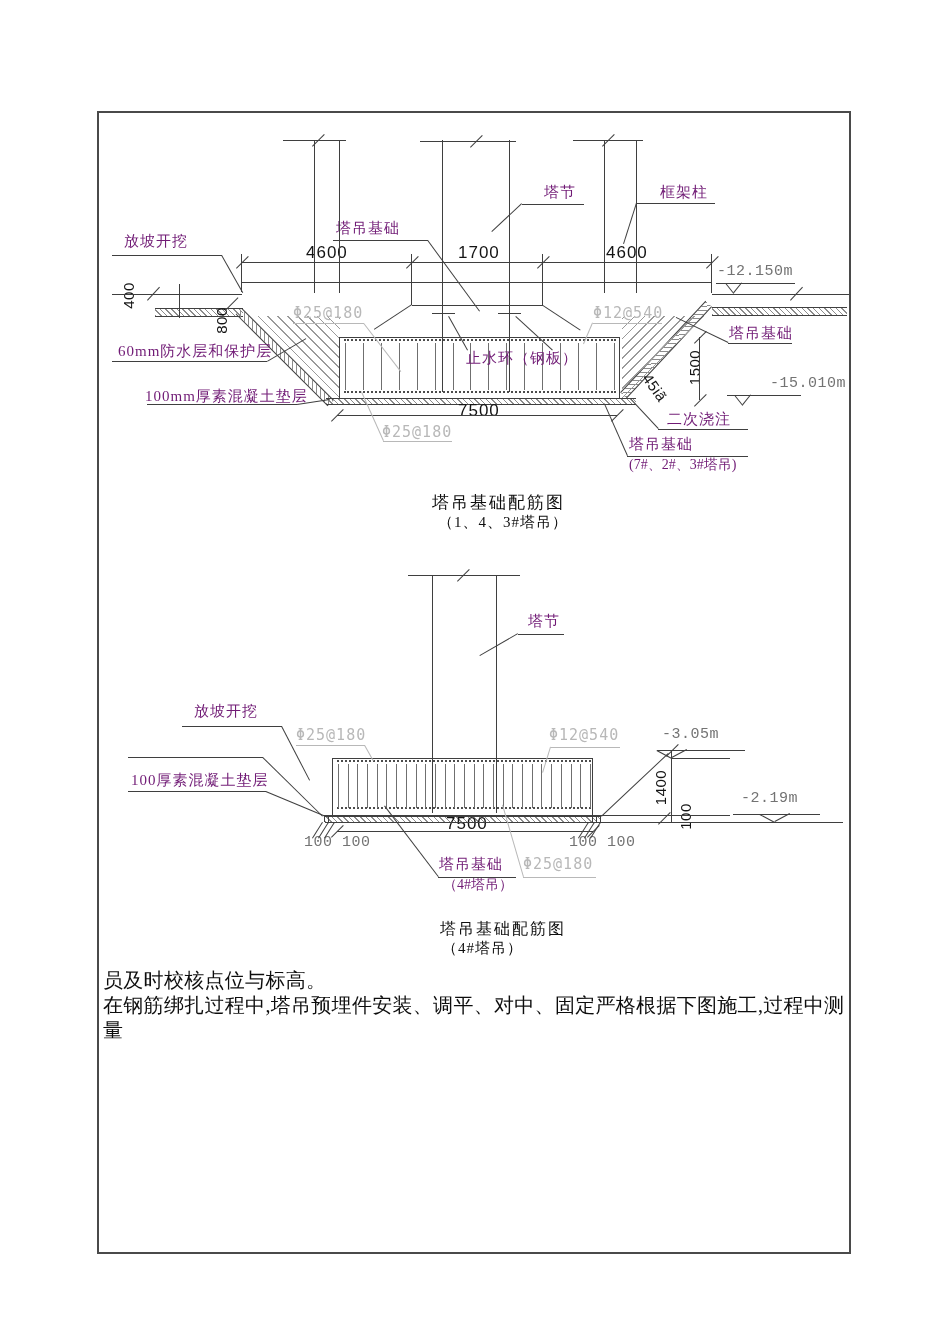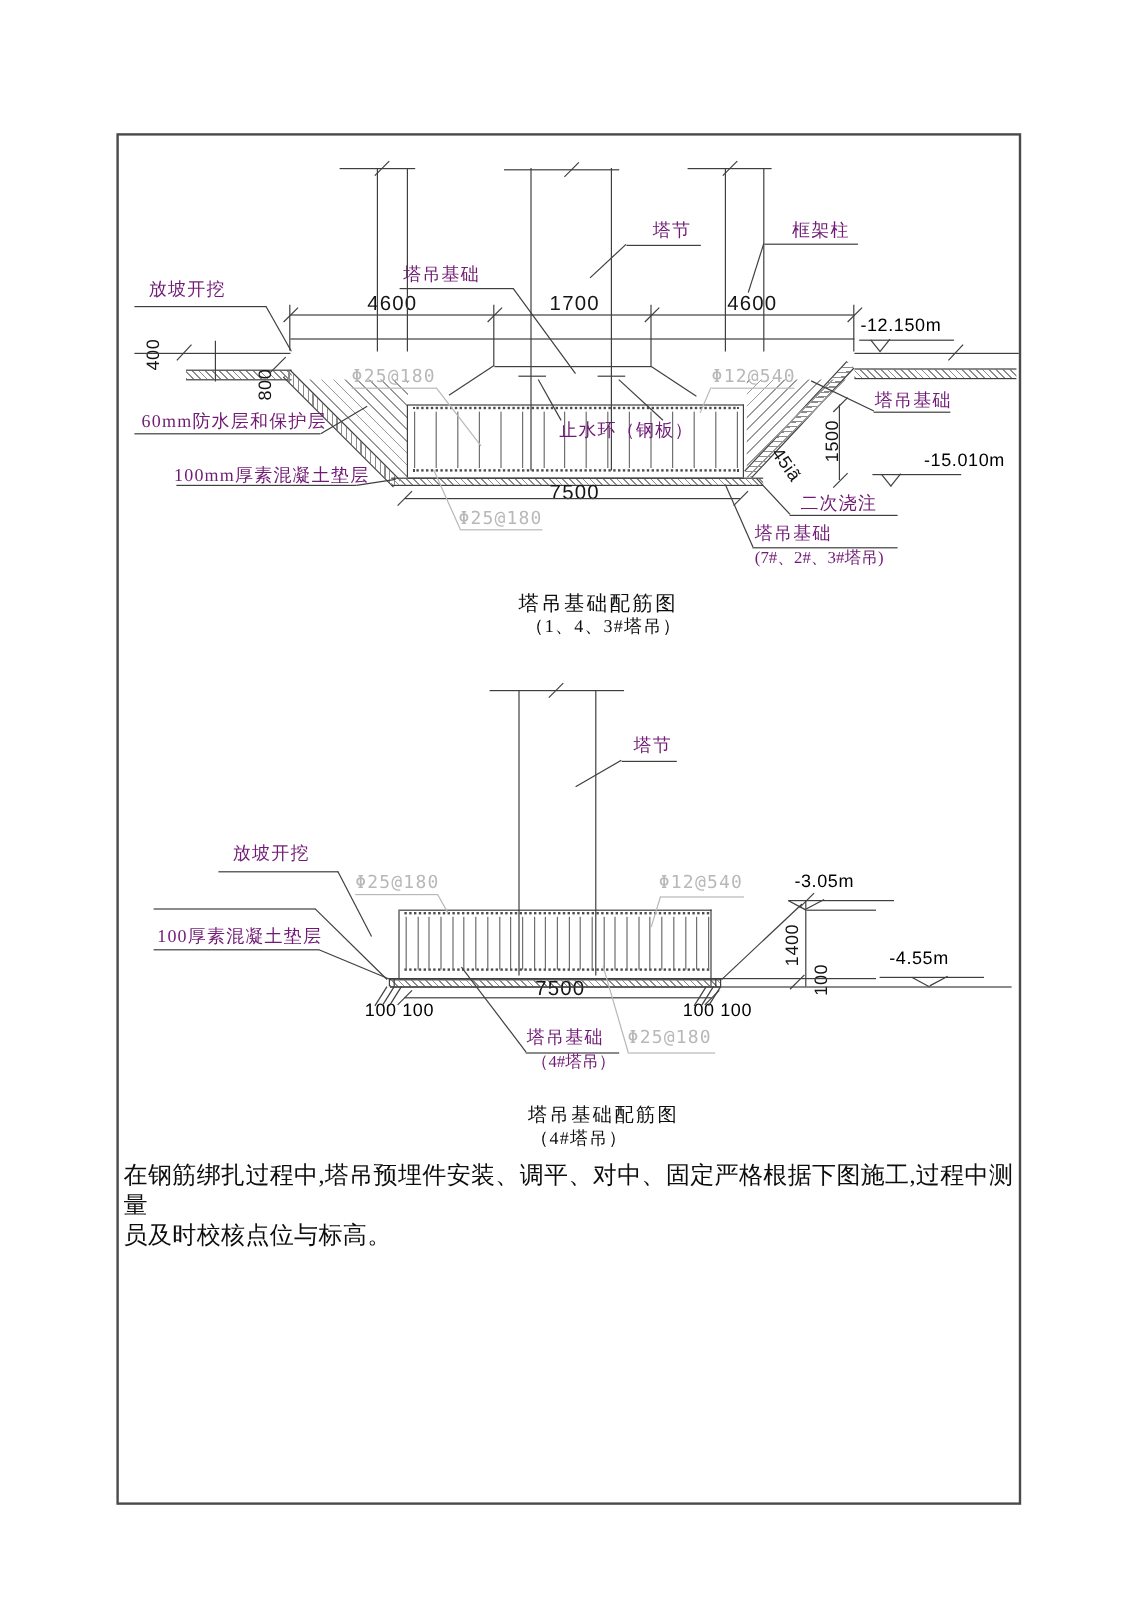--- a/index.html
+++ b/index.html
@@ -5,21 +5,21 @@
   html,body{margin:0;padding:0;background:#ffffff;}
   #page{position:relative;width:950px;height:1344px;background:#fff;overflow:hidden;
         font-family:"Liberation Serif","DejaVu Serif",serif;}
   #frame{position:absolute;left:97px;top:111px;width:750px;height:1139px;border:2px solid #4a4a4a;}
   .ln{position:absolute;height:1px;background:#3f3f3f;transform-origin:0 0;}
   .ln.g{background:#b8b8b8;}
   .t{position:absolute;white-space:nowrap;color:#701a75;}
   .cn{font-size:15px;letter-spacing:1px;}
   .sm{font-size:14px;letter-spacing:0;}
   .num{font-family:"Liberation Sans",sans-serif;font-size:17px;color:#141414;letter-spacing:1px;}
-  .lvl{font-family:Liberation Sans, sans-serif;font-size:15px;color:#000000;letter-spacing:0.5px;}
+  .lvl{font-family:Liberation Mono, monospace;font-size:15px;color:#737373;letter-spacing:0.5px;}
   .gray{font-family:"DejaVu Sans Mono",monospace;font-size:15px;color:#b8b8b8;letter-spacing:1px;}
   .rt{position:absolute;display:inline-block;text-align:center;font-family:"Liberation Sans",sans-serif;
       font-size:15px;color:#141414;transform:rotate(-90deg);letter-spacing:0.5px;}
   .rt45{transform:rotate(55deg);}
   .dots{position:absolute;height:0;border-top:2px dotted #4c4c4c;}
   .hs{position:absolute;border-top:1px solid #3f3f3f;border-bottom:1px solid #3f3f3f;
       background:repeating-linear-gradient(45deg,#8c8c8c 0 1px,transparent 1px 4px);}
   .band{transform-origin:0 0;}
   .w45{position:absolute;background:repeating-linear-gradient(45deg,#9a9a9a 0 1px,transparent 1px 7px);}
   .w135{position:absolute;background:repeating-linear-gradient(-45deg,#9a9a9a 0 1px,transparent 1px 7px);}
@@ -128,32 +128,32 @@
 
   <span class="t cn" style="left:528px;top:612px;">塔节</span>
   <span class="t cn" style="left:194px;top:702px;">放坡开挖</span>
   <span class="t gray" style="left:296px;top:726px;">Φ25@180</span>
   <span class="t gray" style="left:549px;top:726px;">Φ12@540</span>
   <span class="t lvl" style="left:662px;top:726px;">-3.05m</span>
   <span class="t cn" style="left:131px;top:771px;">100厚素混凝土垫层</span>
   <span class="t num" style="left:446px;top:814px;">7500</span>
   <span class="rt" style="left:642px;top:779px;width:37px;">1400</span>
   <span class="rt" style="left:671px;top:808px;width:28px;">100</span>
-  <span class="t lvl" style="left:741px;top:790px;">-4.55m</span>
+  <span class="t lvl" style="left:741px;top:790px;">-2.19m</span>
   <span class="t lvl" style="left:304px;top:834px;">100 100</span>
   <span class="t lvl" style="left:569px;top:834px;">100 100</span>
   <span class="t cn" style="left:439px;top:855px;">塔吊基础</span>
   <span class="t sm" style="left:443px;top:876px;">（4#塔吊）</span>
   <span class="t gray" style="left:523px;top:855px;">Φ25@180</span>
   <span class="t title" style="left:440px;top:919px;font-size:16px;">塔吊基础配筋图</span>
   <span class="t sub" style="left:442px;top:939px;">（4#塔吊）</span>
 
   <div class="note">
+    <div>员及时校核点位与标高。</div>
     <div>在钢筋绑扎过程中,塔吊预埋件安装、调平、对中、固定严格根据下图施工,过程中测量</div>
-    <div>员及时校核点位与标高。</div>
   </div>
 <div class="ln" style="left: 315px; top: 140px; width: 153px; transform: rotate(1.5708rad);"></div>
     <div class="ln" style="left: 340px; top: 140px; width: 153px; transform: rotate(1.5708rad);"></div>
     <div class="ln" style="left: 443px; top: 140px; width: 252px; transform: rotate(1.5708rad);"></div>
     <div class="ln" style="left: 510px; top: 140px; width: 252px; transform: rotate(1.5708rad);"></div>
     <div class="ln" style="left: 605px; top: 140px; width: 153px; transform: rotate(1.5708rad);"></div>
     <div class="ln" style="left: 637px; top: 140px; width: 153px; transform: rotate(1.5708rad);"></div>
     <div class="ln" style="left: 283px; top: 140px; width: 63px; transform: rotate(0rad);"></div>
     <div class="ln" style="left: 312px; top: 146px; width: 16.9706px; transform: rotate(-0.785398rad);"></div>
     <div class="ln" style="left: 420px; top: 141px; width: 96px; transform: rotate(0rad);"></div>

